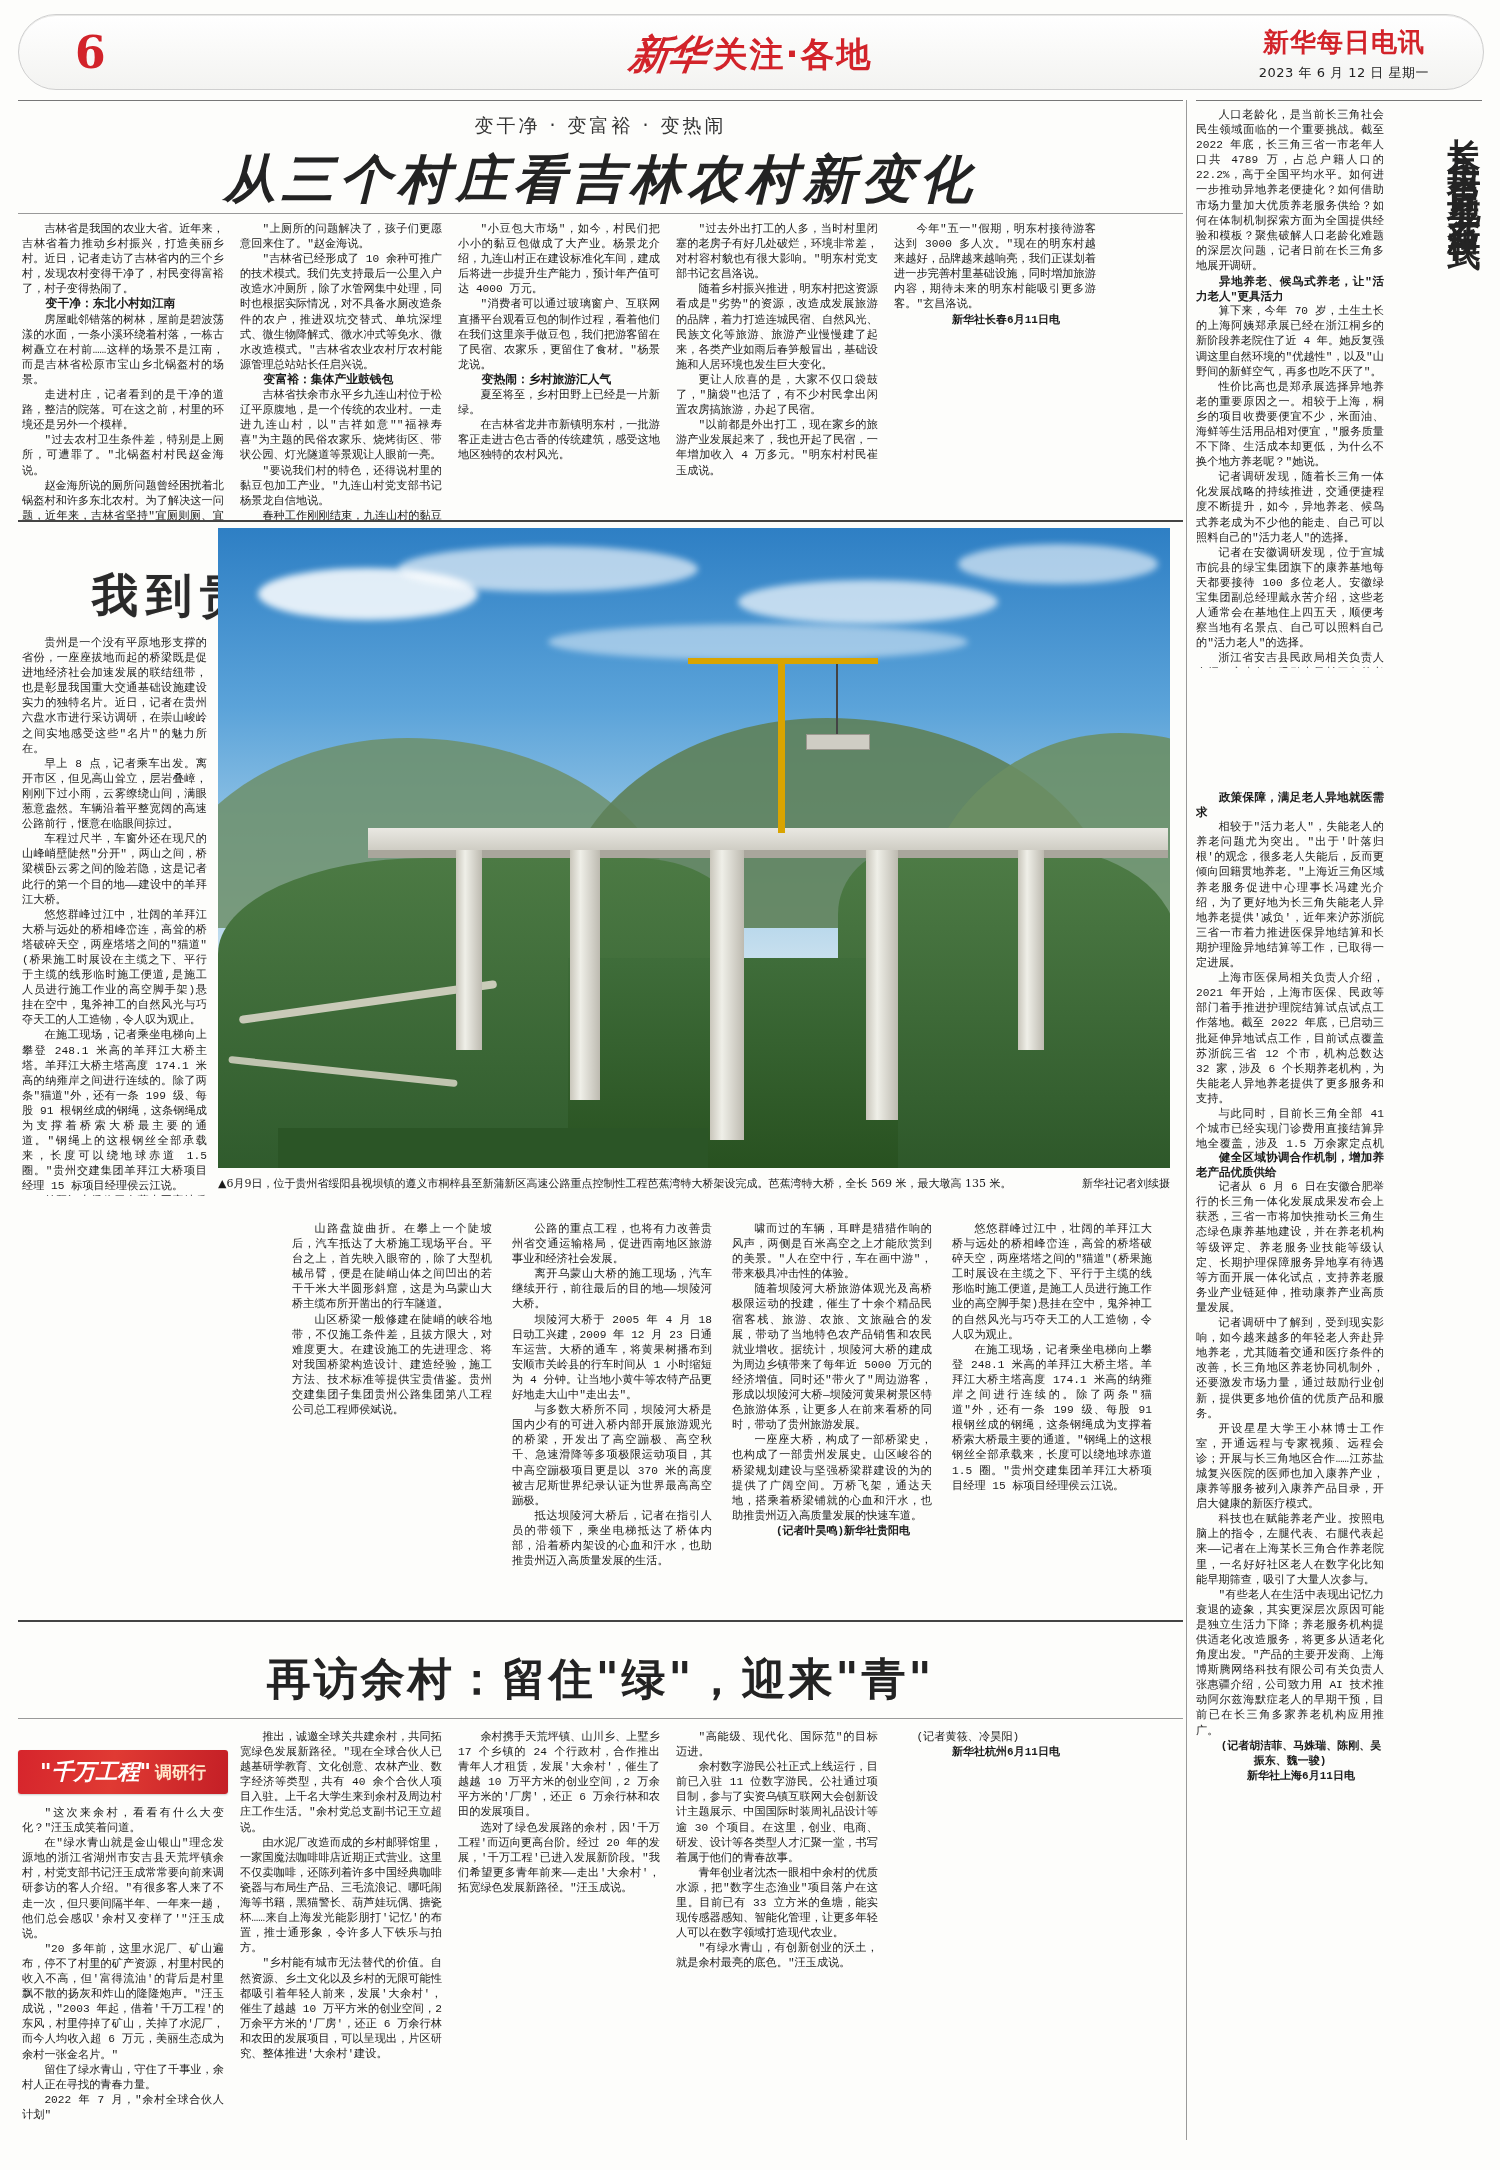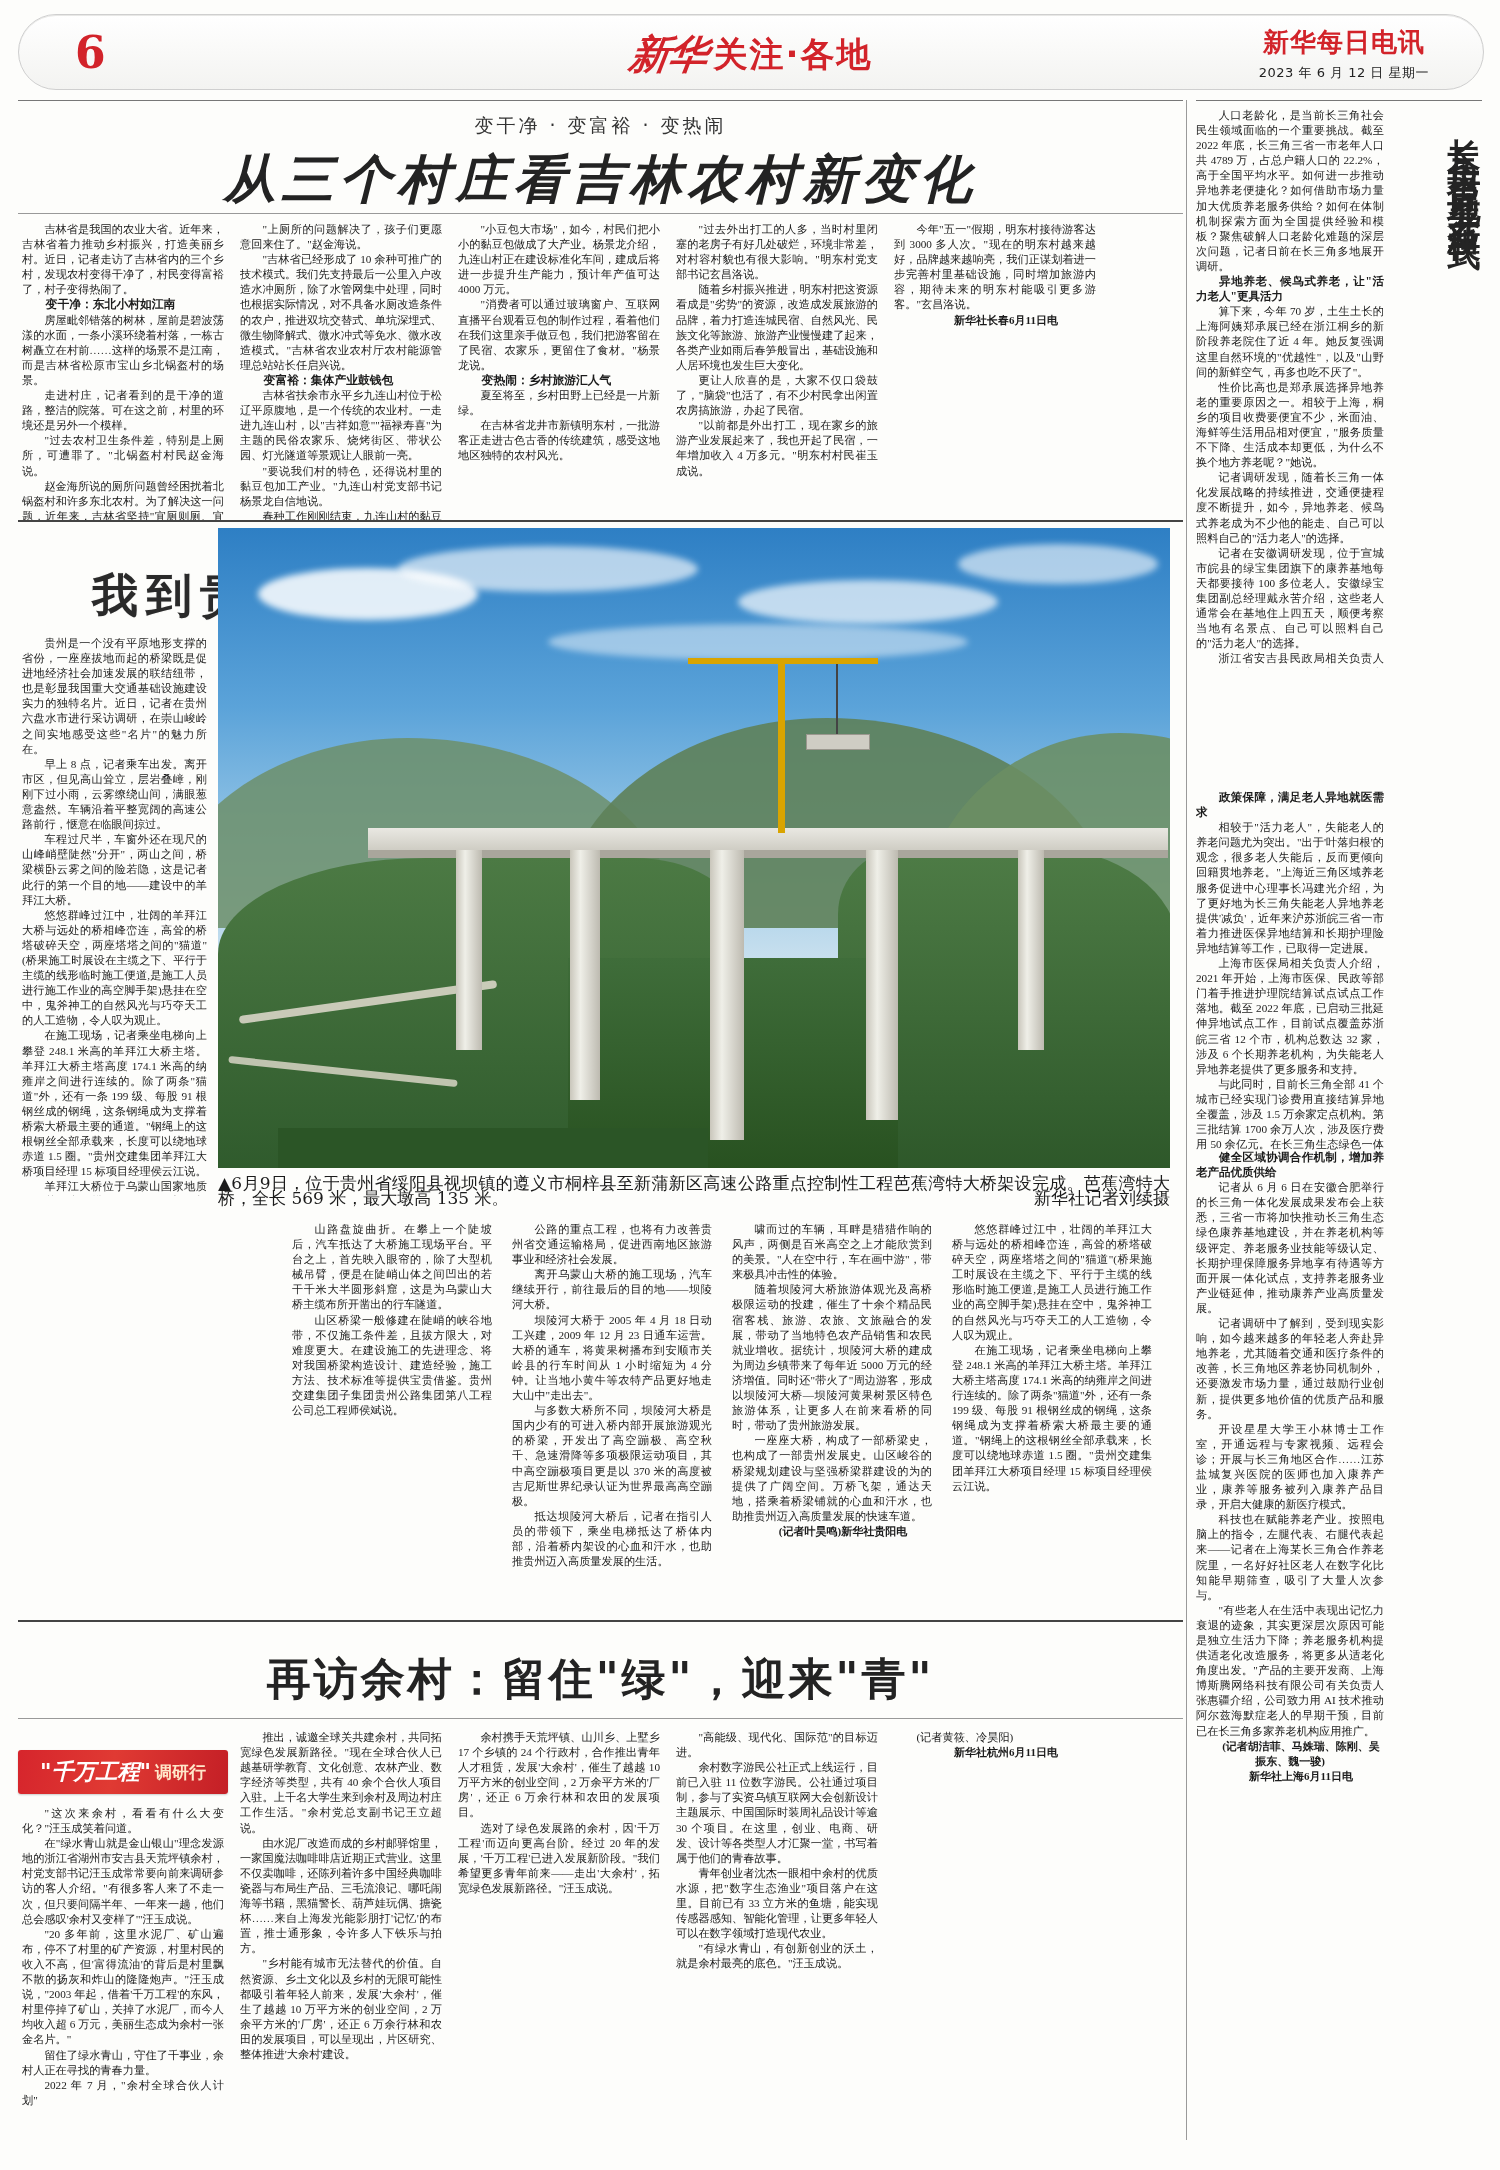--- a/index.html
+++ b/index.html
@@ -52,21 +52,21 @@
   
   .rule{position:absolute;background:#8a8a8a;height:1px;}
   .rule-v{position:absolute;background:#b9b9b9;width:1px;}
 
   
   .col{
     position:absolute;
     font-size:11.2px;line-height:15.1px;
     text-align:justify;text-justify:inter-ideograph;
     color:#1b1b1b;
-    font-family:Liberation Serif, serif;
+    font-family:Liberation Mono, monospace;
   }
   .col p{margin:0 0 0 0;text-indent:2em;}
   .sub{font-weight:700;text-indent:0;margin:7px 0 4px 0;font-size:11.8px;}
   .sub2{font-weight:700;text-indent:0;margin:7px 0 4px 0;font-size:11.5px;}
   .sig{text-align:center;text-indent:0;margin-top:5px;font-weight:700;font-size:11px;}
 
   
   .kicker{
     position:absolute;text-align:center;width:100%;
     font-size:19px;letter-spacing:3px;color:#333;
@@ -116,21 +116,21 @@
     overflow:hidden;background:#7fb3d5;
   }
   .sky{position:absolute;inset:0;background:linear-gradient(#2e7fc4 0%,#5ba3d9 28%,#9ecbe8 52%,#cfe3ef 70%,#b9d4e4 100%);}
   .cloud{position:absolute;background:rgba(255,255,255,.85);border-radius:50%;filter:blur(3px);}
   .ridge{position:absolute;border-radius:48% 52% 0 0 / 100% 100% 0 0;}
   .pier{position:absolute;background:linear-gradient(90deg,#c9c6bb,#efefe8 35%,#bdbab0);}
   .deck{position:absolute;background:linear-gradient(#e9e8e2,#cfcdc4);}
   .crane{position:absolute;background:#d9a400;}
   .cap{
     position:absolute;left:218px;top:1176px;width:952px;
-    font-size:17px;line-height:15px;color:#1b1b1b;text-align:justify;
+    font-size:11px;line-height:15px;color:#1b1b1b;text-align:justify;
     font-family:"DejaVu Serif","Liberation Serif",serif;
   }
   .cap .credit{float:right;}
 </style>
 </head>
 <body>
 
 <div class="page">
 
   <div class="masthead">

